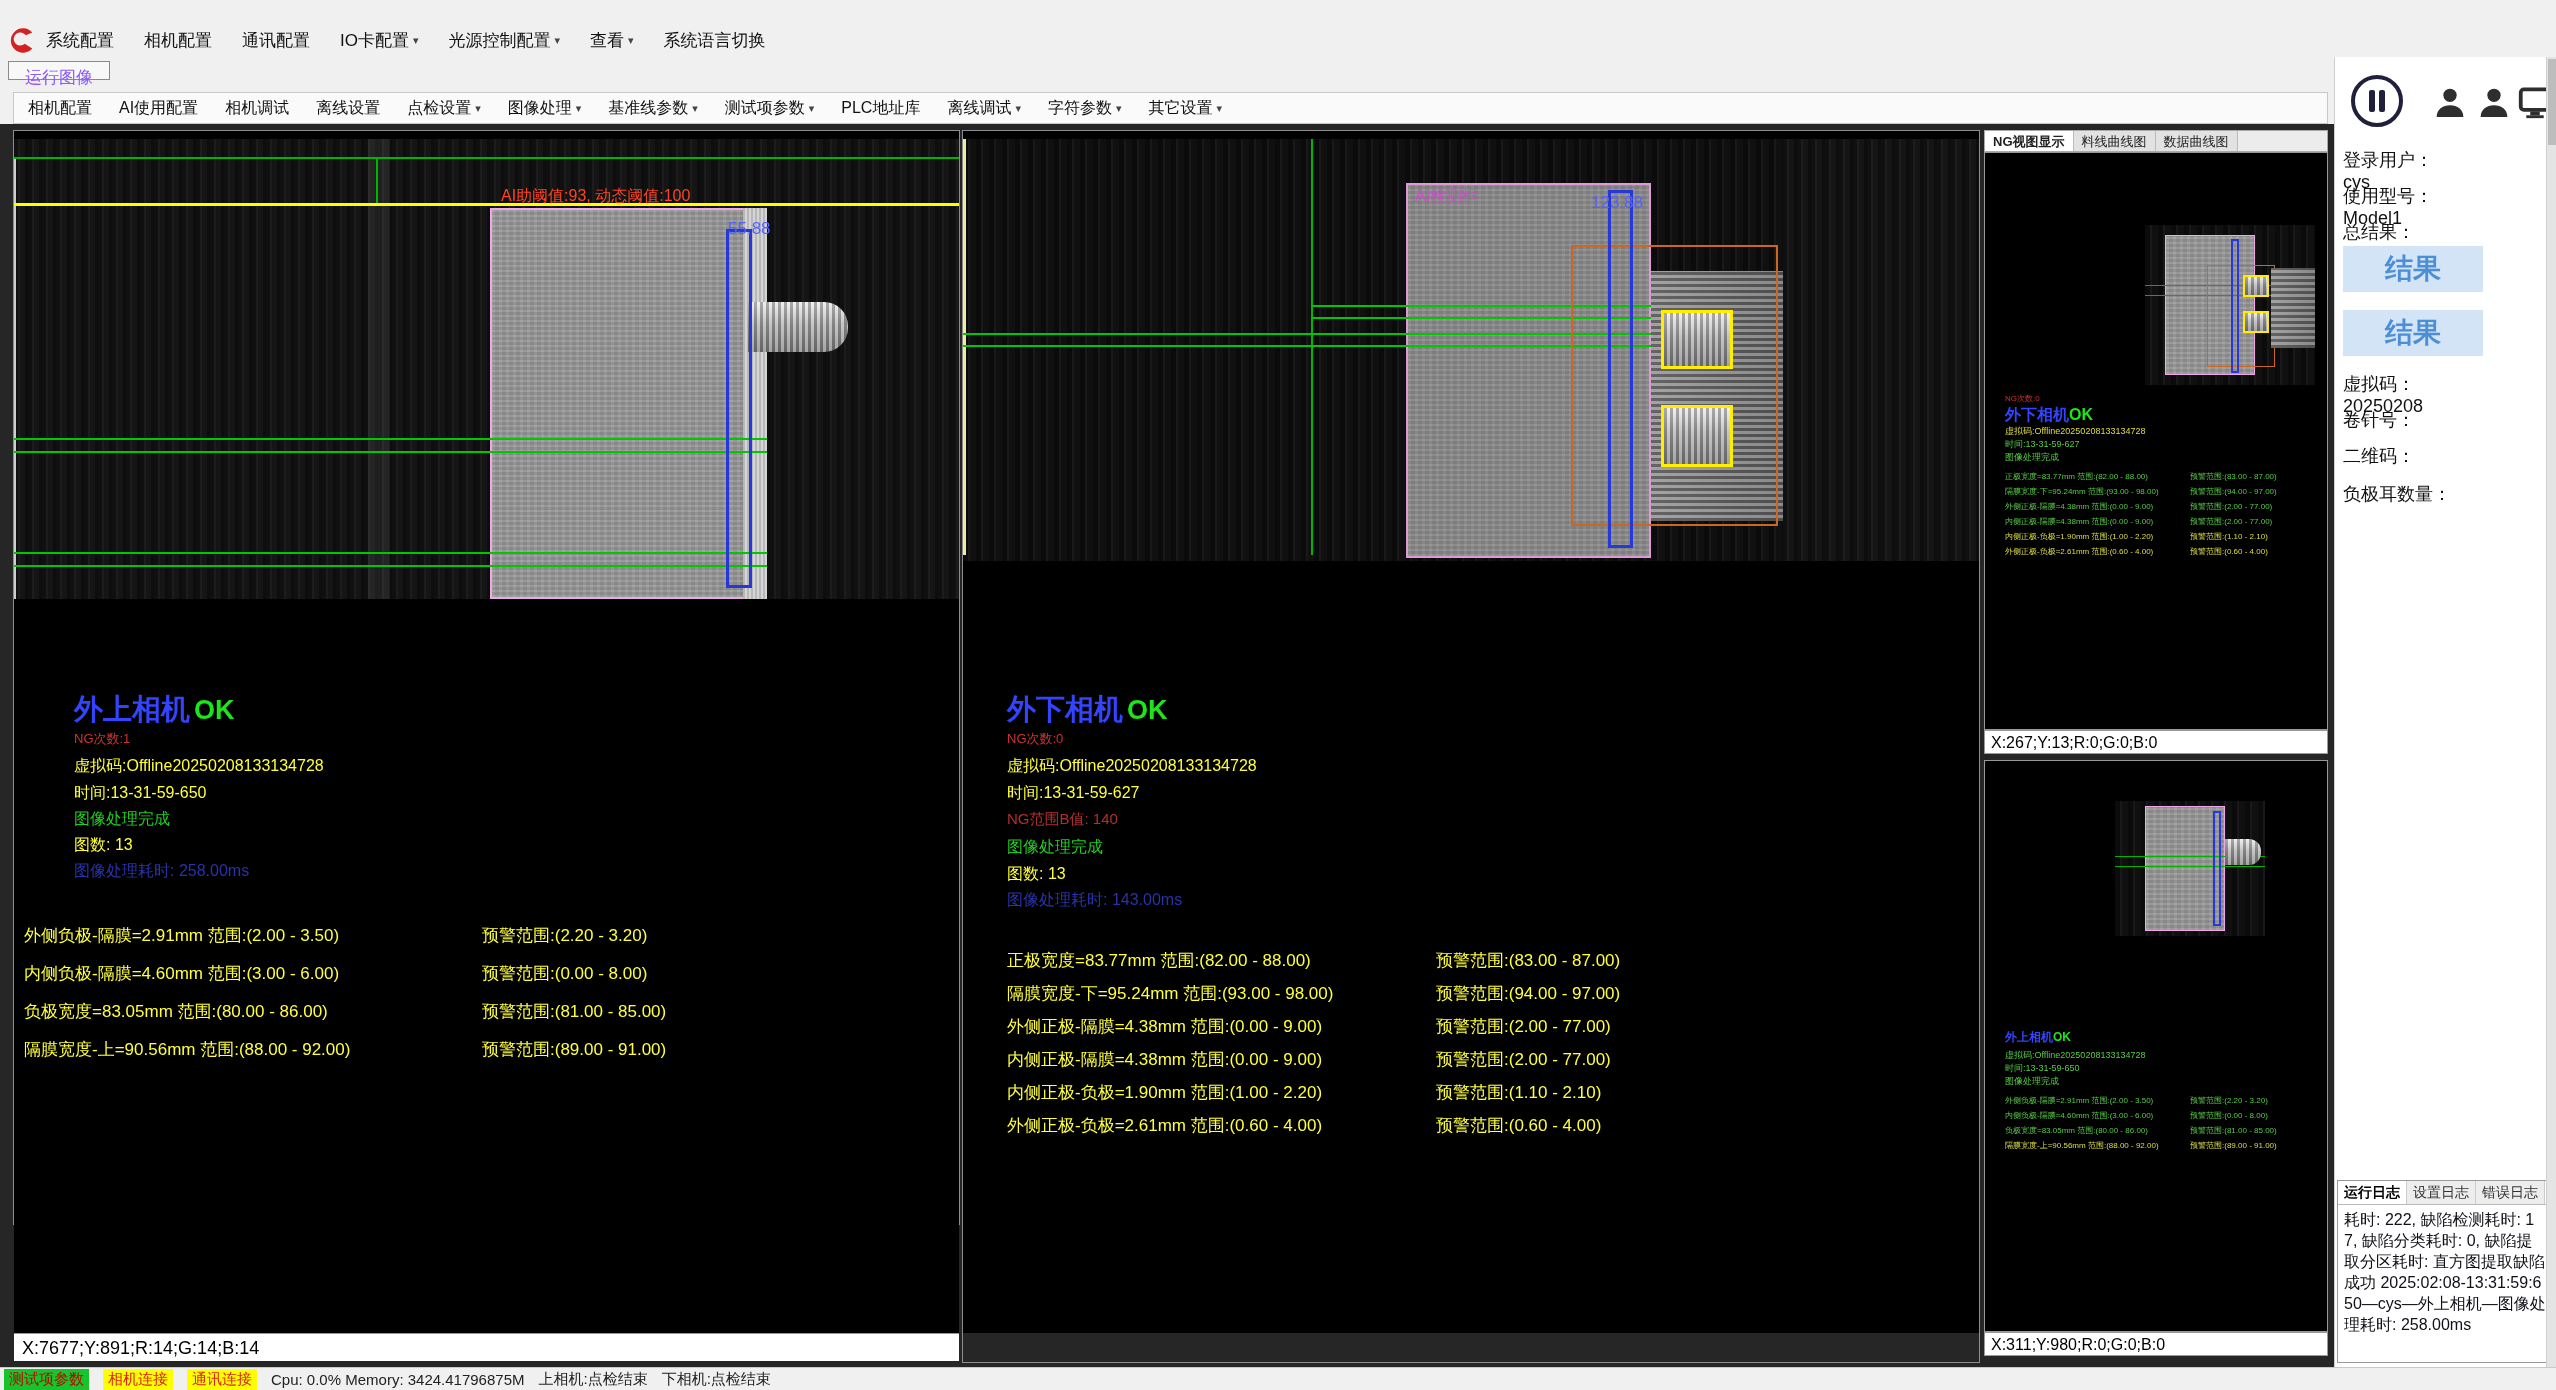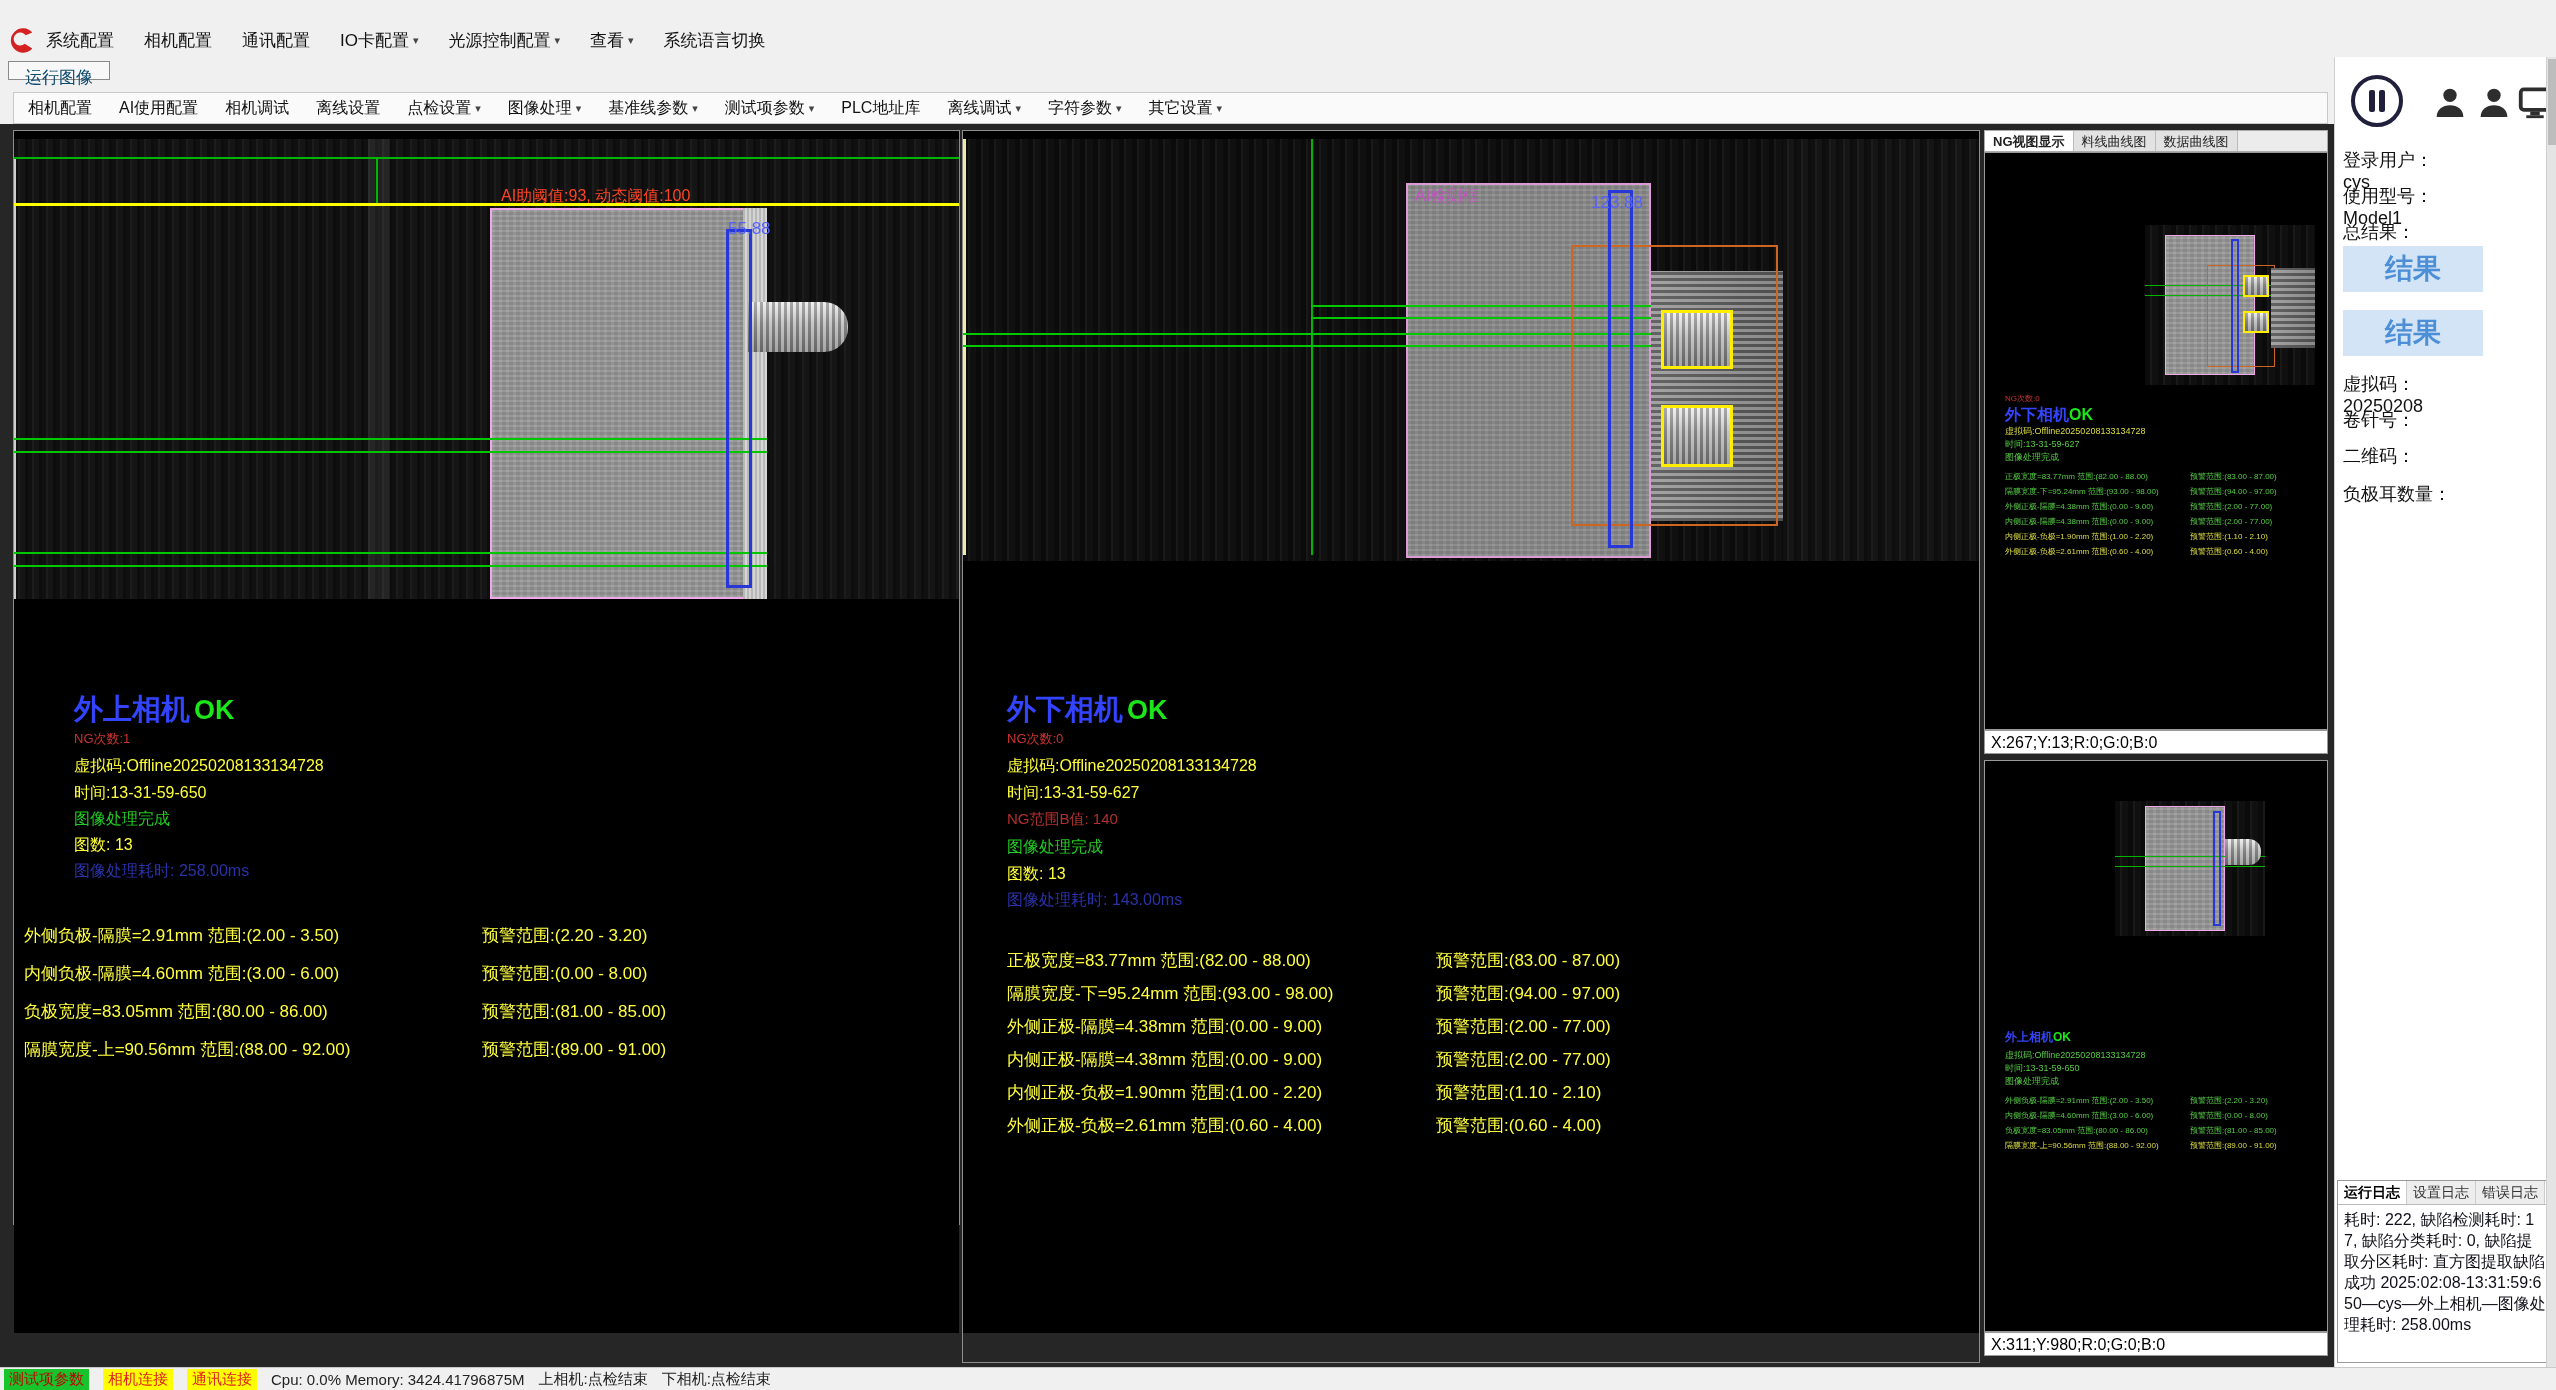--- a/index.html
+++ b/index.html
@@ -10,21 +10,21 @@
   .t{position:absolute;white-space:nowrap;line-height:1.15;}
   
   .titlebar{left:0;top:0;width:2556px;height:23px;background:#f0f0f0;}
   .title-text{left:26px;top:4px;font-size:13px;color:#9a9a9a;}
   .win-controls{right:0;top:0;height:23px;display:flex;position:absolute;}
   .wc{width:45px;height:23px;text-align:center;line-height:23px;font-size:13px;color:#666;}
   .menubar{left:0;top:23px;width:2556px;height:34px;background:#f0f0f0;display:flex;align-items:center;gap:30px;padding-left:46px;}
   .menu-item{font-size:17px;color:#111;display:flex;align-items:center;gap:4px;}
   .arr{font-size:11px;color:#444;}
   .tabrow{left:0;top:57px;width:2334px;height:35px;background:#f0f0f0;}
-  .viewtab{position:absolute;left:8px;top:4px;height:19px;padding:4px 16px;background:#f8f8f8;border:1px solid #8a8a8a;font-size:17px;color:#0c4a6e;}
+  .viewtab{position:absolute;left:8px;top:4px;height:19px;padding:4px 16px;background:#f8f8f8;border:1px solid #8a8a8a;font-size:17px;color:#8b5cf6;}
   .toolbar{left:13px;top:92px;width:2315px;height:32px;background:#fafafa;border:1px solid #c8c8c8;display:flex;align-items:center;gap:27px;padding-left:14px;}
   .tb-item{font-size:16px;color:#111;display:flex;align-items:center;gap:4px;}
   .workspace{left:0;top:124px;width:2334px;height:1243px;background:#262626;}
   
   .cam-panel{border:1px solid #8d8d8d;}
   .cam-img{position:relative;background:#000;overflow:hidden;}
   .cam-status{height:28px;background:#fff;color:#000;font-size:18px;line-height:28px;padding-left:8px;border-top:1px solid #999;}
   .tex-stripes{background:repeating-linear-gradient(90deg,#101010 0 4px,#1d1d1d 4px 6px,#151515 6px 11px,#0d0d0d 11px 14px);}
   .tex-stripes2{background:repeating-linear-gradient(90deg,#0b0b0b 0 5px,#191919 5px 7px,#101010 7px 13px);}
   .tex-electrode{background:repeating-linear-gradient(0deg,rgba(255,255,255,.05) 0 2px,rgba(0,0,0,.07) 2px 5px),repeating-linear-gradient(90deg,rgba(255,255,255,.04) 0 3px,rgba(0,0,0,.05) 3px 7px),#9a9a9a;}
@@ -175,20 +175,21 @@
       <div class="t" style="left:60px;top:731px;font-size:16px;color:#2a32a8;">图像处理耗时: 258.00ms</div>
       <div class="meas" style="left:10px;top:793px;">外侧负极-隔膜=2.91mm 范围:(2.00 - 3.50)</div>
       <div class="meas" style="left:468px;top:793px;">预警范围:(2.20 - 3.20)</div>
       <div class="meas" style="left:10px;top:831px;">内侧负极-隔膜=4.60mm 范围:(3.00 - 6.00)</div>
       <div class="meas" style="left:468px;top:831px;">预警范围:(0.00 - 8.00)</div>
       <div class="meas" style="left:10px;top:869px;">负极宽度=83.05mm 范围:(80.00 - 86.00)</div>
       <div class="meas" style="left:468px;top:869px;">预警范围:(81.00 - 85.00)</div>
       <div class="meas" style="left:10px;top:907px;">隔膜宽度-上=90.56mm 范围:(88.00 - 92.00)</div>
       <div class="meas" style="left:468px;top:907px;">预警范围:(89.00 - 91.00)</div>
     </div>
+    <div class="cam-status">X:7677;Y:891;R:14;G:14;B:14</div>
   </div>
 
   <div class="abs cam-panel" style="left:962px;top:130px;width:1018px;height:1233px;">
     <div class="cam-img" style="width:1016px;height:1202px;">
       <div class="abs tex-stripes2" style="left:0;top:8px;width:1016px;height:422px;"></div>
       <div class="abs tex-stripes" style="left:820px;top:8px;width:196px;height:422px;"></div>
       <div class="abs" style="left:0;top:8px;width:3px;height:416px;background:#eeeea0;"></div>
       <div class="vline" style="left:348px;top:8px;height:416px;"></div>
       <div class="abs tex-electrode" style="left:443px;top:52px;width:245px;height:375px;border:2px solid #f0a8e8;filter:brightness(.92);"></div>
       <div class="abs tex-metal-h" style="left:688px;top:140px;width:132px;height:250px;"></div>

